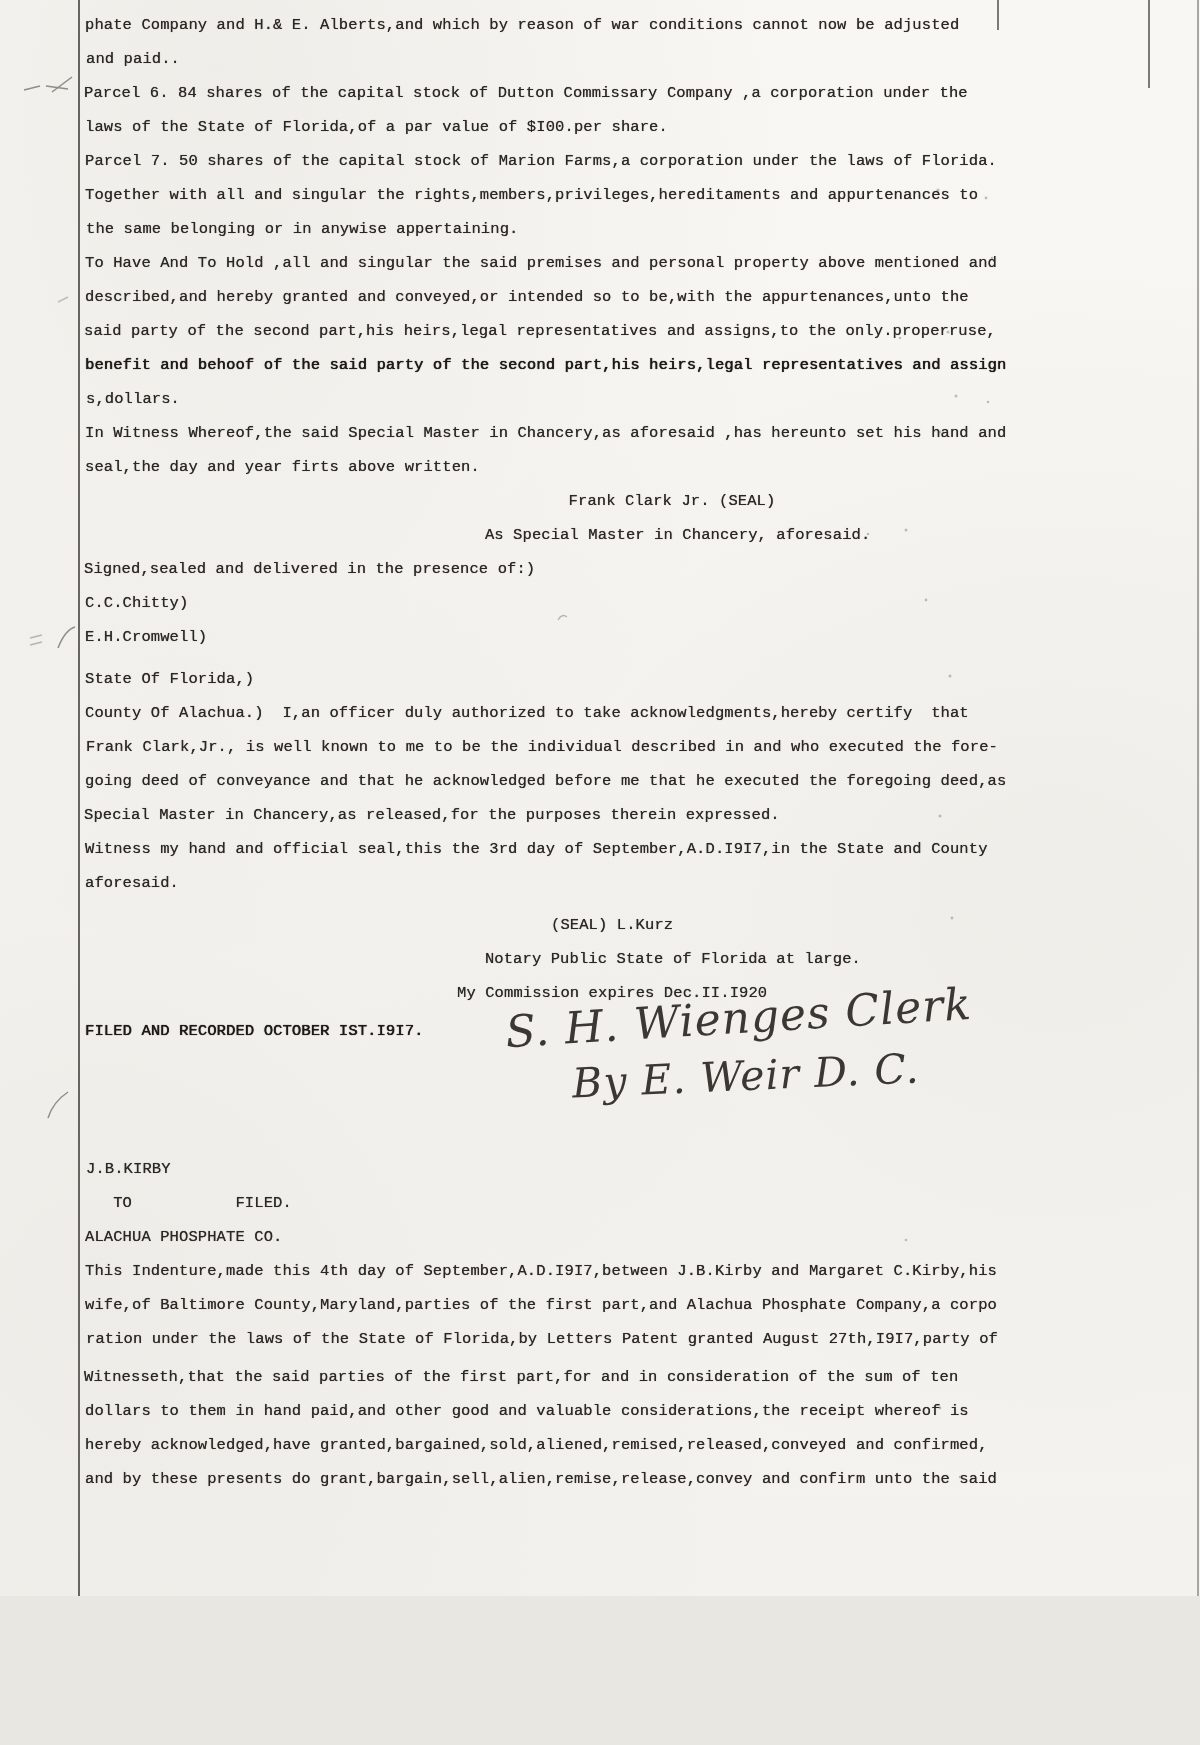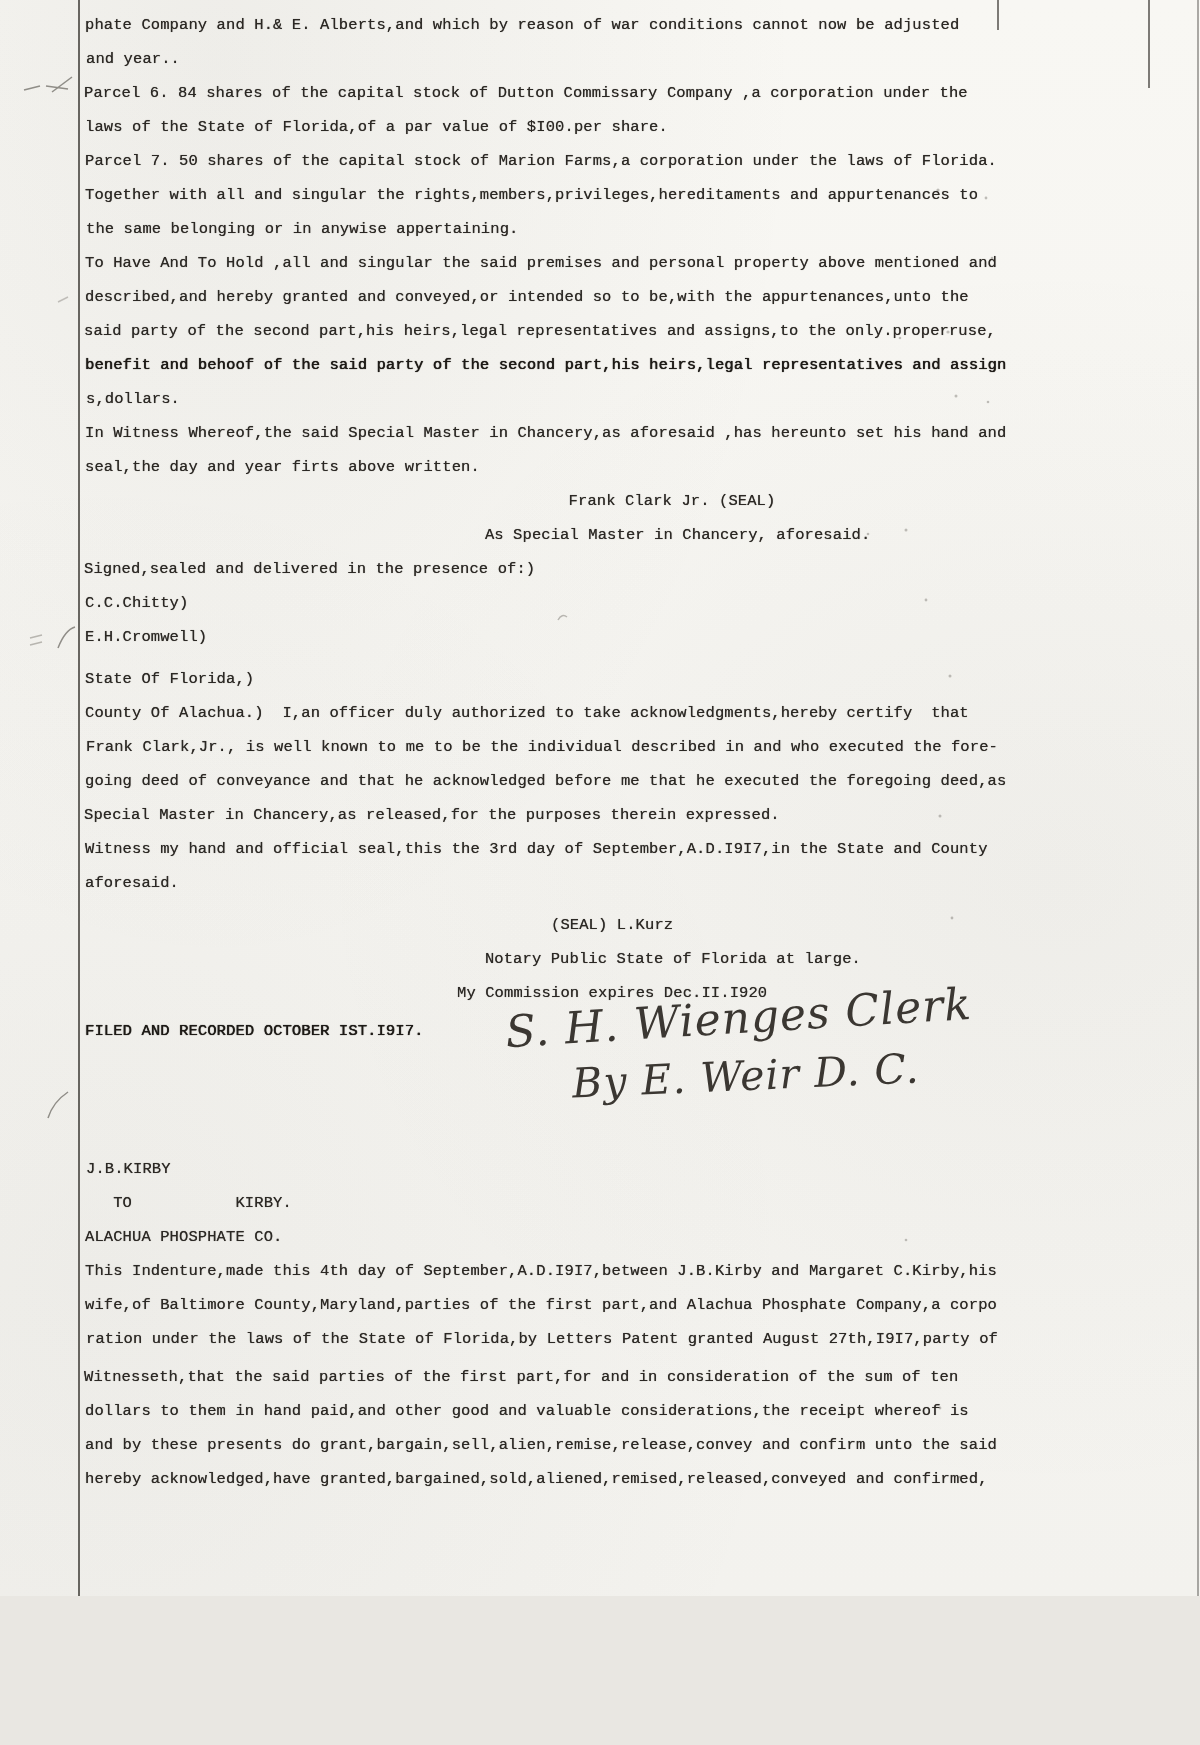--- a/index.html
+++ b/index.html
@@ -83,21 +83,21 @@
 
 <div class="page">
 
   <div class="rule-left"></div>
   <div class="edge-mark-a"></div>
   <div class="edge-mark-b"></div>
   <div class="right-edge"></div>
 
   <div class="content" id="doc-lines">
       <div class="line">phate Company and H.&amp; E. Alberts,and which by reason of war conditions cannot now be adjusted</div>
-      <div class="line">and year..</div>
+      <div class="line">and paid..</div>
       <div class="line">Parcel 6. 84 shares of the capital stock of Dutton Commissary Company ,a corporation under the</div>
       <div class="line">laws of the State of Florida,of a par value of $I00.per share.</div>
       <div class="line">Parcel 7. 50 shares of the capital stock of Marion Farms,a corporation under the laws of Florida.</div>
       <div class="line">Together with all and singular the rights,members,privileges,hereditaments and appurtenances to</div>
       <div class="line">the same belonging or in anywise appertaining.</div>
       <div class="line">To Have And To Hold ,all and singular the said premises and personal property above mentioned and</div>
       <div class="line">described,and hereby granted and conveyed,or intended so to be,with the appurtenances,unto the</div>
       <div class="line">said party of the second part,his heirs,legal representatives and assigns,to the only.properruse,</div>
       <div class="line dark">benefit and behoof of the said party of the second part,his heirs,legal representatives and assign</div>
       <div class="line">s,dollars.</div>
@@ -114,29 +114,29 @@
       <div class="line">going deed of conveyance and that he acknowledged before me that he executed the foregoing deed,as</div>
       <div class="line">Special Master in Chancery,as released,for the purposes therein expressed.</div>
       <div class="line">Witness my hand and official seal,this the 3rd day of September,A.D.I9I7,in the State and County</div>
       <div class="line">aforesaid.</div>
       <div class="line gap-sm" style="padding-left: 465px;">(SEAL) L.Kurz</div>
       <div class="line" style="padding-left: 399.9px;">Notary Public State of Florida at large.</div>
       <div class="line" style="padding-left: 372px;">My Commission expires Dec.II.I920</div>
       <div class="line gap-xs dark">FILED AND RECORDED OCTOBER IST.I9I7.</div>
       <div class="line hand-spacer"></div>
       <div class="line gap-lg">J.B.KIRBY</div>
-      <div class="line">   TO           KIRBY.</div>
+      <div class="line">   TO           FILED.</div>
       <div class="line">ALACHUA PHOSPHATE CO.</div>
       <div class="line">This Indenture,made this 4th day of September,A.D.I9I7,between J.B.Kirby and Margaret C.Kirby,his</div>
       <div class="line">wife,of Baltimore County,Maryland,parties of the first part,and Alachua Phosphate Company,a corpo</div>
       <div class="line">ration under the laws of the State of Florida,by Letters Patent granted August 27th,I9I7,party of</div>
       <div class="line gap-xs">Witnesseth,that the said parties of the first part,for and in consideration of the sum of ten</div>
       <div class="line">dollars to them in hand paid,and other good and valuable considerations,the receipt whereof is</div>
+      <div class="line">hereby acknowledged,have granted,bargained,sold,aliened,remised,released,conveyed and confirmed,</div>
       <div class="line">and by these presents do grant,bargain,sell,alien,remise,release,convey and confirm unto the said</div>
-      <div class="line">hereby acknowledged,have granted,bargained,sold,aliened,remised,released,conveyed and confirmed,</div>
     </div>
 
   <div class="hand hand-1">S. H. Wienges Clerk</div>
   <div class="hand hand-2">By E. Weir D. C.</div>
 
   <svg class="artifacts" width="1200" height="1745" viewBox="0 0 1200 1745">
 
     <g stroke="#6f6c66" stroke-width="1.5" fill="none" opacity="0.75">
       <path d="M52 92 l20 -15"></path>
       <path d="M46 86 l22 3"></path>

